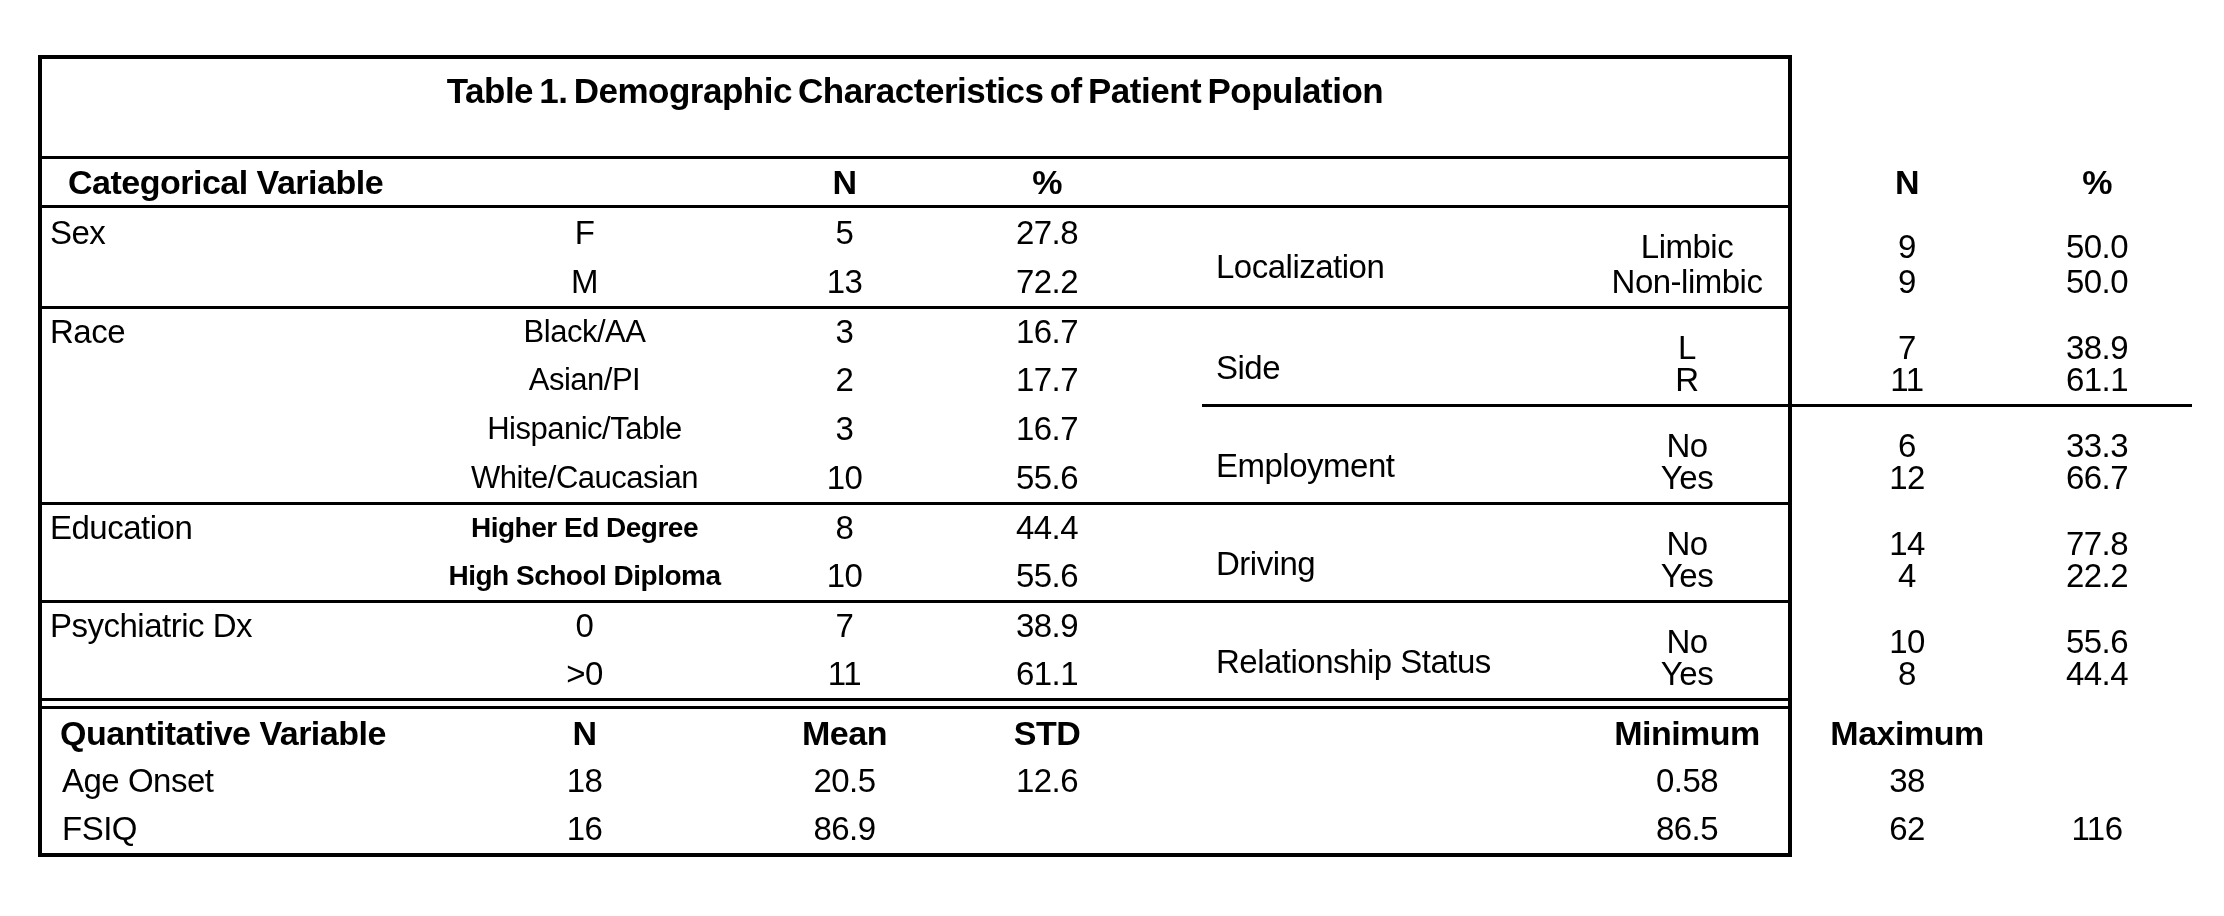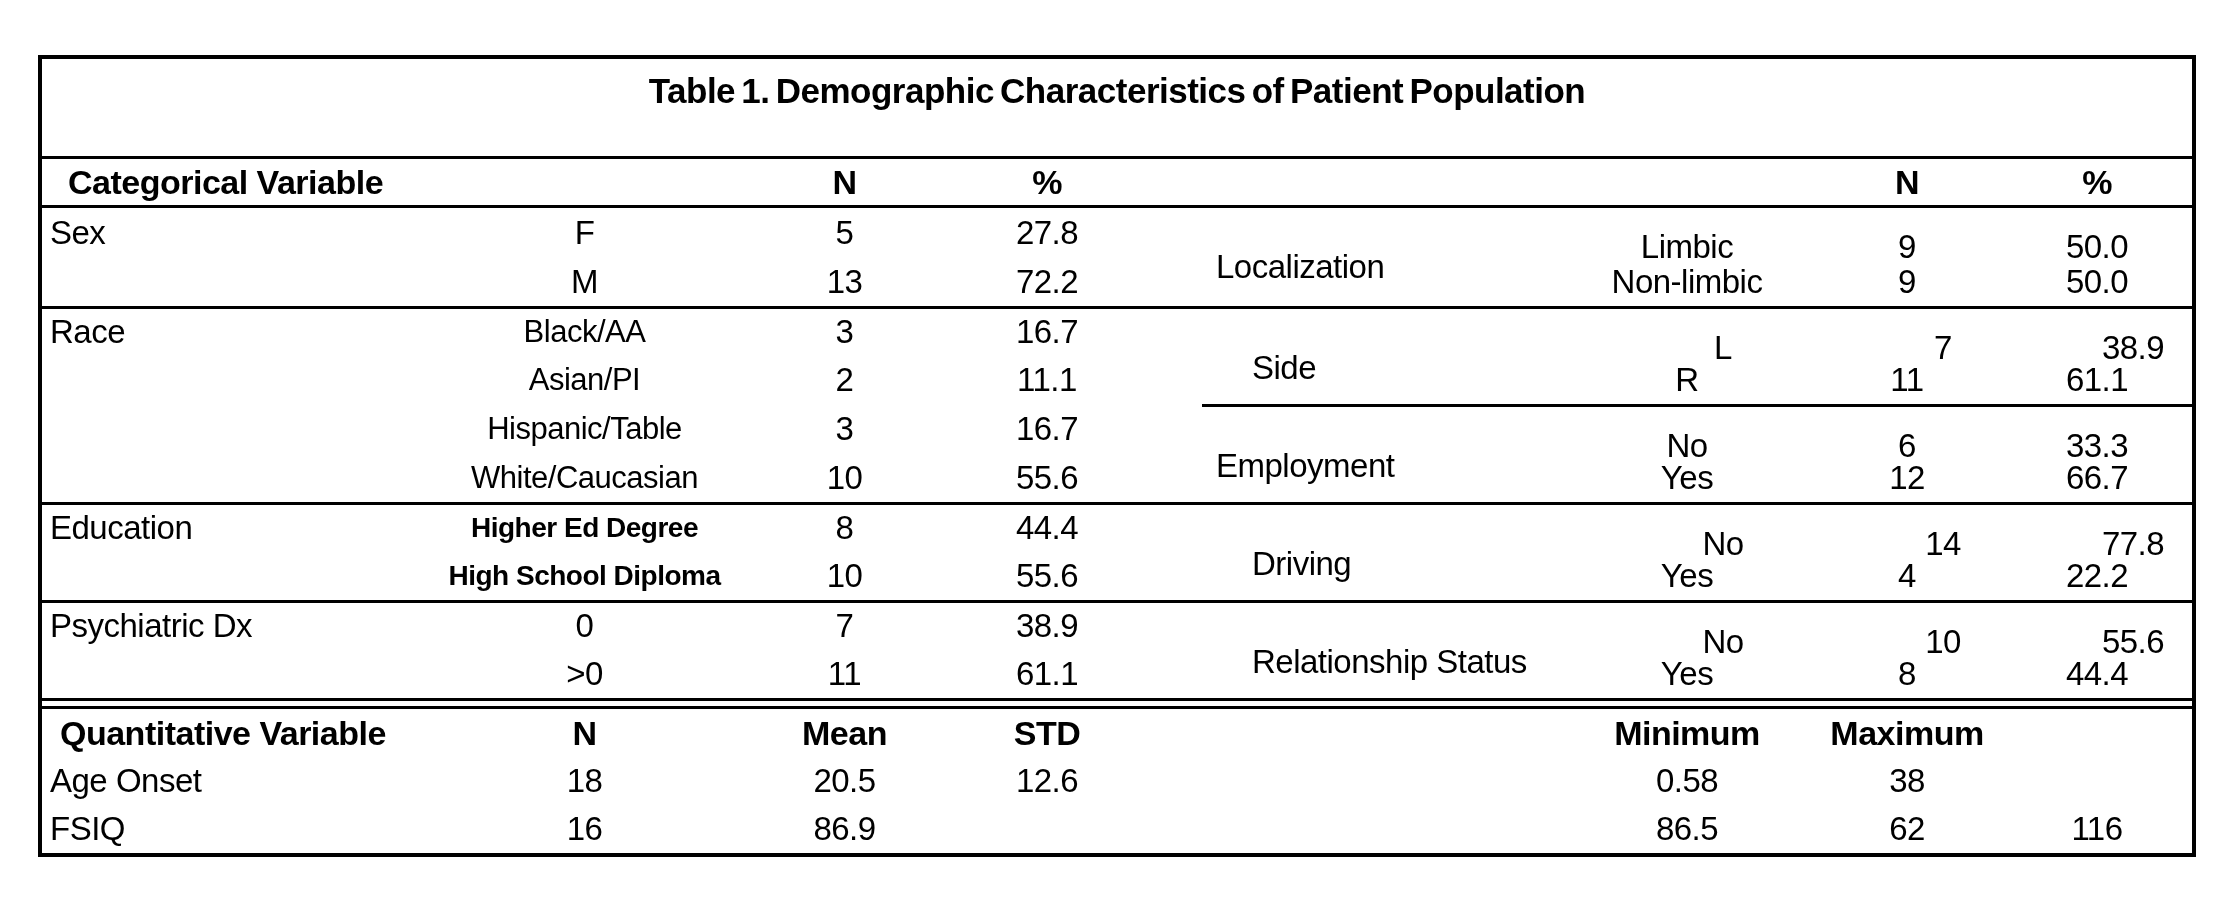--- a/index.html
+++ b/index.html
@@ -1,32 +1,32 @@
 <!DOCTYPE html>
 <html><head>
 <meta charset="utf-8">
 <style>
   * { margin:0; padding:0; box-sizing:border-box; }
   html,body { width:2224px; height:916px; background:#ffffff; }
   body { font-family:"Liberation Sans", sans-serif; color:#000; letter-spacing:-0.5px; }
 
   .table-wrap {
     position:absolute; left:38px; top:55px;
-    width:2158px; border:4px solid #000; background:#fff;
+    width:1754px; border:4px solid #000; background:#fff;
   }
 
   .title-block {
     height:100px; border-bottom:3px solid #000;
     text-align:center; padding-top:12px;
     font-weight:bold; font-size:35px; word-spacing:-3px;
   }
 
   .row { display:flex; height:49px; }
   .hdr-row { height:49px; border-bottom:3px solid #000; font-weight:bold; }
-  .sec-top { border-top:3px solid #000;gap:36px; }
+  .sec-top { border-top:3px solid #000; }
 
   .half-l { width:1160px; display:grid; grid-template-columns:330px 425px 95px 310px; }
   .half-r { width:990px;  display:grid; grid-template-columns:360px 250px 190px 190px; }
   .rsec-top { border-top:3px solid #000; }
 
   .cell {
     display:flex; align-items:center; justify-content:center;
     font-size:33px; white-space:nowrap; overflow:visible;
   }
   .cell.label   { justify-content:flex-start; padding-left:8px; }
@@ -35,21 +35,21 @@
   .cell.bold    { font-weight:bold; font-size:34px; }
   .cell.cat-md  { font-size:31px; }
   .cell.cat-sm  { font-size:28px;font-weight:bold; }
 
   .double-line { height:11px; border-top:3px solid #000; border-bottom:3px solid #000; }
 
   .q-row { display:flex; height:48px; }
   .q-hdr .cell { font-weight:bold; font-size:34px; }
   .q-hdr .cell.qvar { font-size:34px; }
   .cell.qvar { justify-content:flex-start; padding-left:18px; }
-  .cell.qlabel { justify-content:flex-start; padding-left:8px; }
+  .cell.qlabel { justify-content:flex-start; padding-left:20px; }
 </style>
 </head>
 <body>
 
 <div class="table-wrap">
 
   <div class="title-block">Table 1. Demographic Characteristics of Patient Population</div>
 
   <div class="row hdr-row">
     <div class="half-l">
@@ -109,21 +109,21 @@
       <div class="cell">7</div>
       <div class="cell">38.9</div>
     </div>
   </div>
 
   <div class="row">
     <div class="half-l">
       <div class="cell label"></div>
       <div class="cell cat-md">Asian/PI</div>
       <div class="cell">2</div>
-      <div class="cell">11.1</div>
+      <div class="cell">17.7</div>
     </div>
     <div class="half-r">
       <div class="cell rlabel"></div>
       <div class="cell">R</div>
       <div class="cell">11</div>
       <div class="cell">61.1</div>
     </div>
   </div>
 
   <div class="row">

